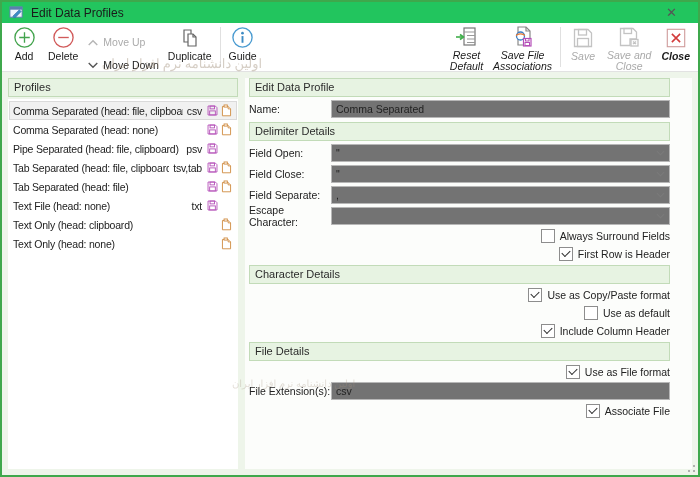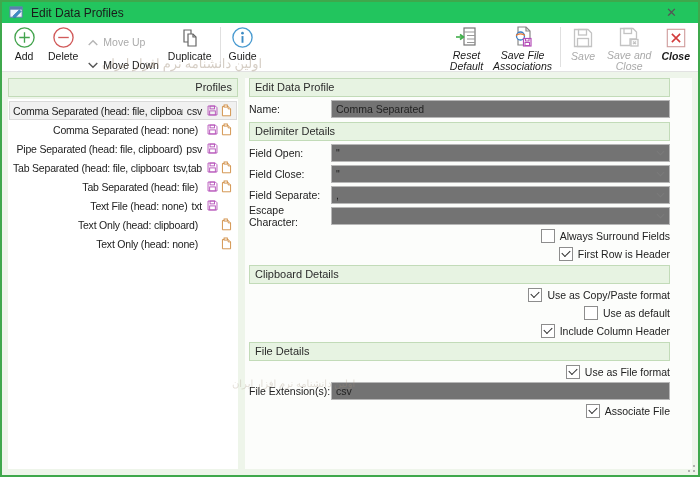--- a/index.html
+++ b/index.html
@@ -23,21 +23,21 @@
   .move-group{display:flex;flex-direction:column;justify-content:flex-end;gap:11px;padding:0 4px;}
   .move-item{display:flex;align-items:center;gap:4px;font-size:10.5px;color:#1a1a1a;}
   .move-item.disabled{color:#ababab;}
   .tb-right{margin-left:auto;display:flex;align-items:stretch;font-style:italic;}
   .lbl-bold{font-weight:bold;}
   
   .body{display:flex;gap:7px;background:#eef5ea;box-sizing:border-box;
         height:calc(477px - 4px - 21px - 49px);padding:6px;}
   .panel-header{background:#e7f3e2;border:1px solid #c2dbb8;padding:2px 5px;height:13px;
                 font-size:11px;color:#2b2b2b;line-height:13px;}
-  .left-panel{width:230px;display:flex;flex-direction:column;flex:0 0 auto;text-align:right;}
+  .left-panel{width:230px;display:flex;flex-direction:column;flex:0 0 auto;}
   .profiles-list{background:#fff;flex:1;margin-top:2px;padding:2px 1px;overflow:hidden;}
   .p-row{display:flex;align-items:center;height:17px;padding:0 3px;white-space:nowrap;
          font-size:10.5px;letter-spacing:-0.2px;border:1px solid transparent;}
   .p-row.selected{background:#f1f1f1;border:1px solid #dadada;}
   .p-label{flex:1;overflow:hidden;text-overflow:clip;}
   .p-ext{margin:0 3px 0 4px;}
   .p-ico{width:13px;height:13px;flex:0 0 auto;margin-left:1px;}
   .hide{visibility:hidden;}
   
   .right-panel{flex:1;background:#fcfdfb;display:flex;flex-direction:column;padding:0 22px 4px 4px;box-sizing:border-box;}
@@ -374,21 +374,21 @@
           <div class="check-row">
     <span class="checkbox"></span>
     <span class="check-label">Always Surround Fields</span>
   </div>
           <div class="check-row">
     <span class="checkbox checked"></span>
     <span class="check-label">First Row is Header</span>
   </div>
         </div>
 
-      <div class="panel-header section-gap">Clipboard Details</div>
+      <div class="panel-header section-gap">Character Details</div>
       <div>
           <div class="check-row">
     <span class="checkbox checked"></span>
     <span class="check-label">Use as Copy/Paste format</span>
   </div>
           <div class="check-row">
     <span class="checkbox"></span>
     <span class="check-label">Use as default</span>
   </div>
           <div class="check-row">

